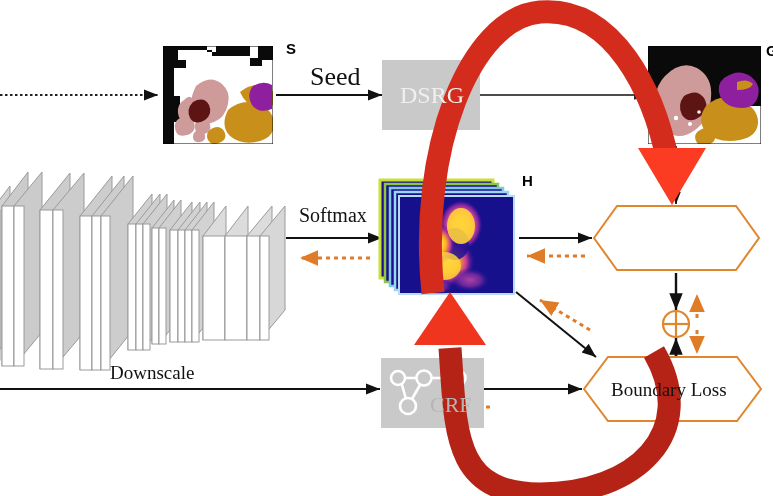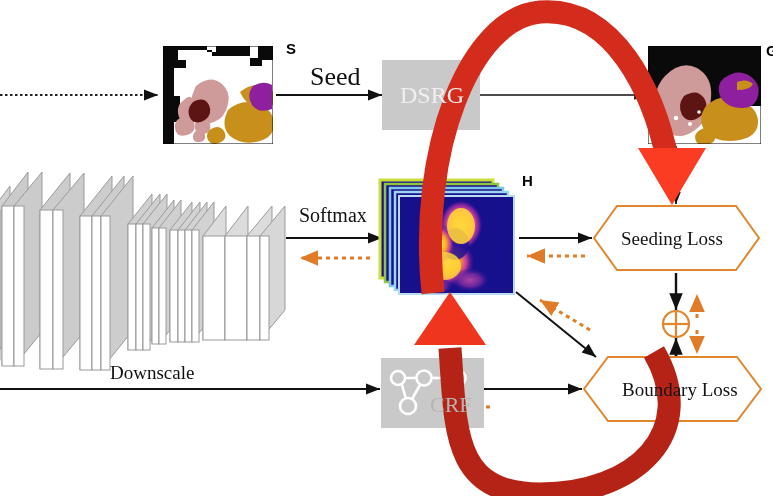--- a/index.html
+++ b/index.html
@@ -298,17 +298,16 @@
   <div class="cap" style="left:766px;top:42px;">G</div>
 
   <div class="cap" style="left:522px;top:172px;">H</div>
 
   <div style="position:absolute;left:400px;top:82px;font-size:24px;color:#efefef;
               font-family:'Liberation Serif',serif;">DSRG</div>
 
   <div style="position:absolute;left:430px;top:392px;font-size:22px;color:#b5b5b5;
               font-family:'Liberation Serif',serif;">CRF</div>
 
-  <div class="loss-text" style="left:621px;top:228px;">Seeding Loss</div>
-
-  <div class="loss-text" style="left:611px;top:379px;margin-left:11px;">Boundary Loss</div>
+
+  <div class="loss-text" style="left:611px;top:379px;">Boundary Loss</div>
 
 </div>
 
 </body></html>

